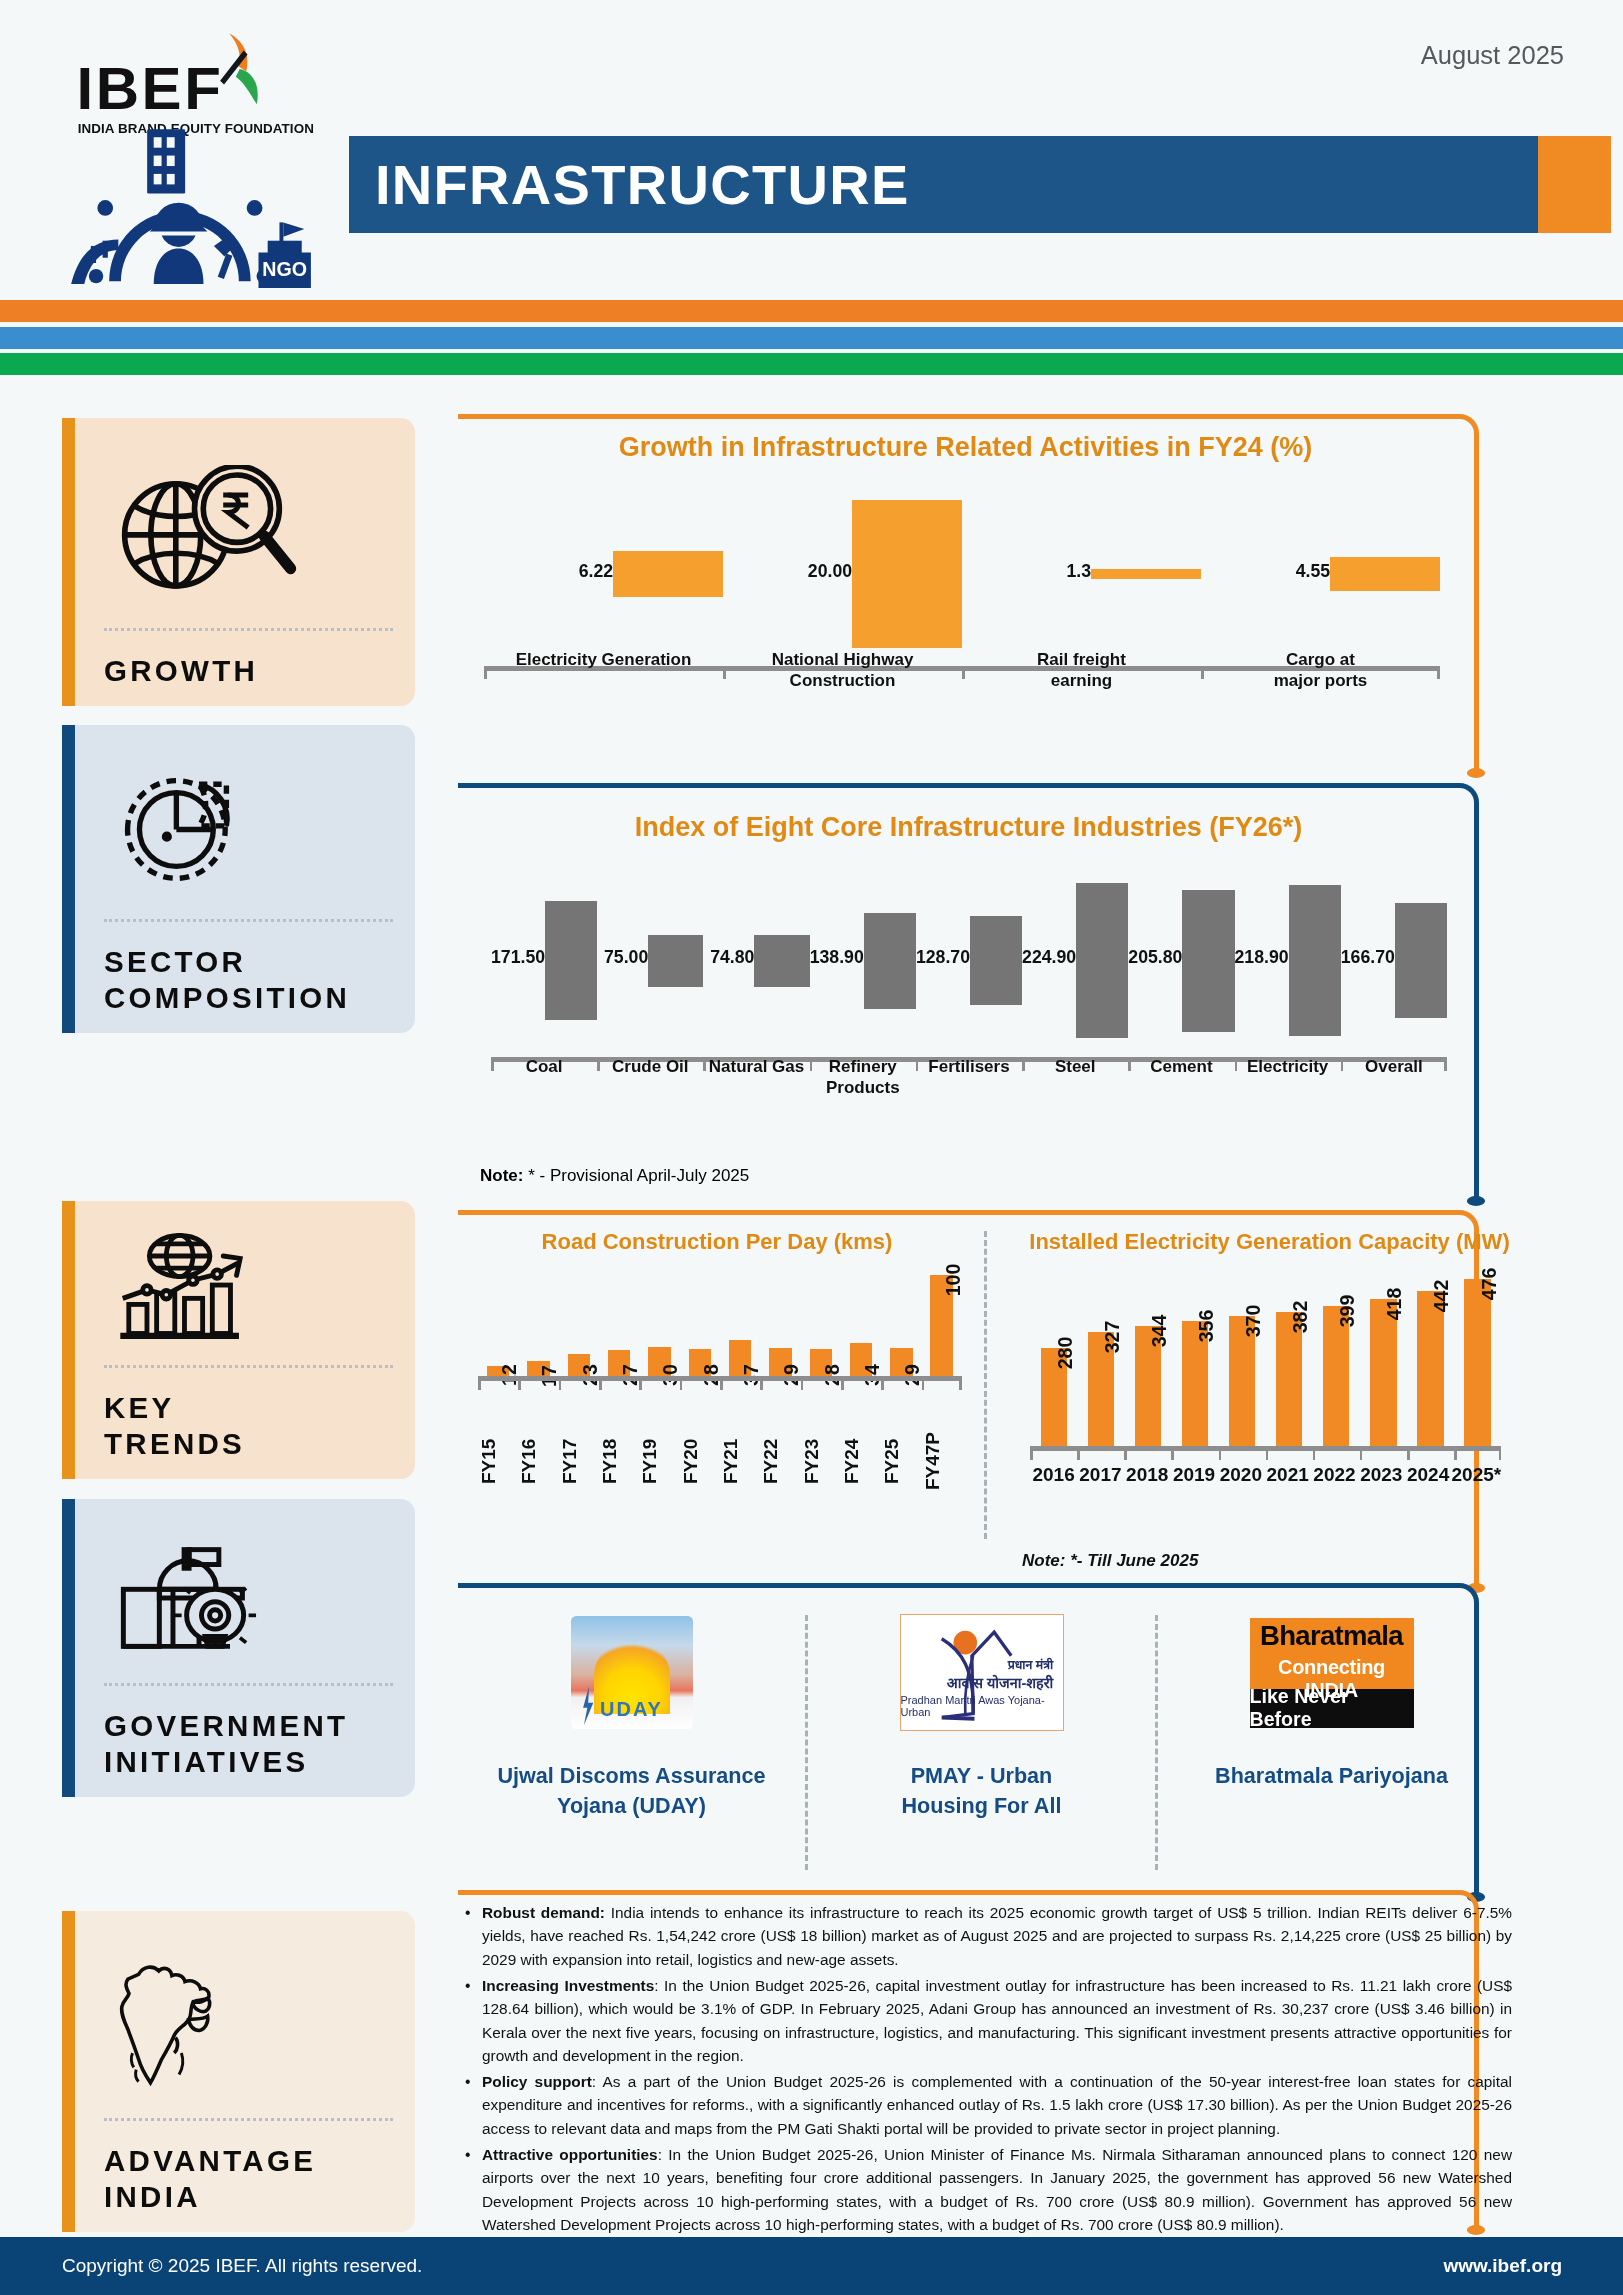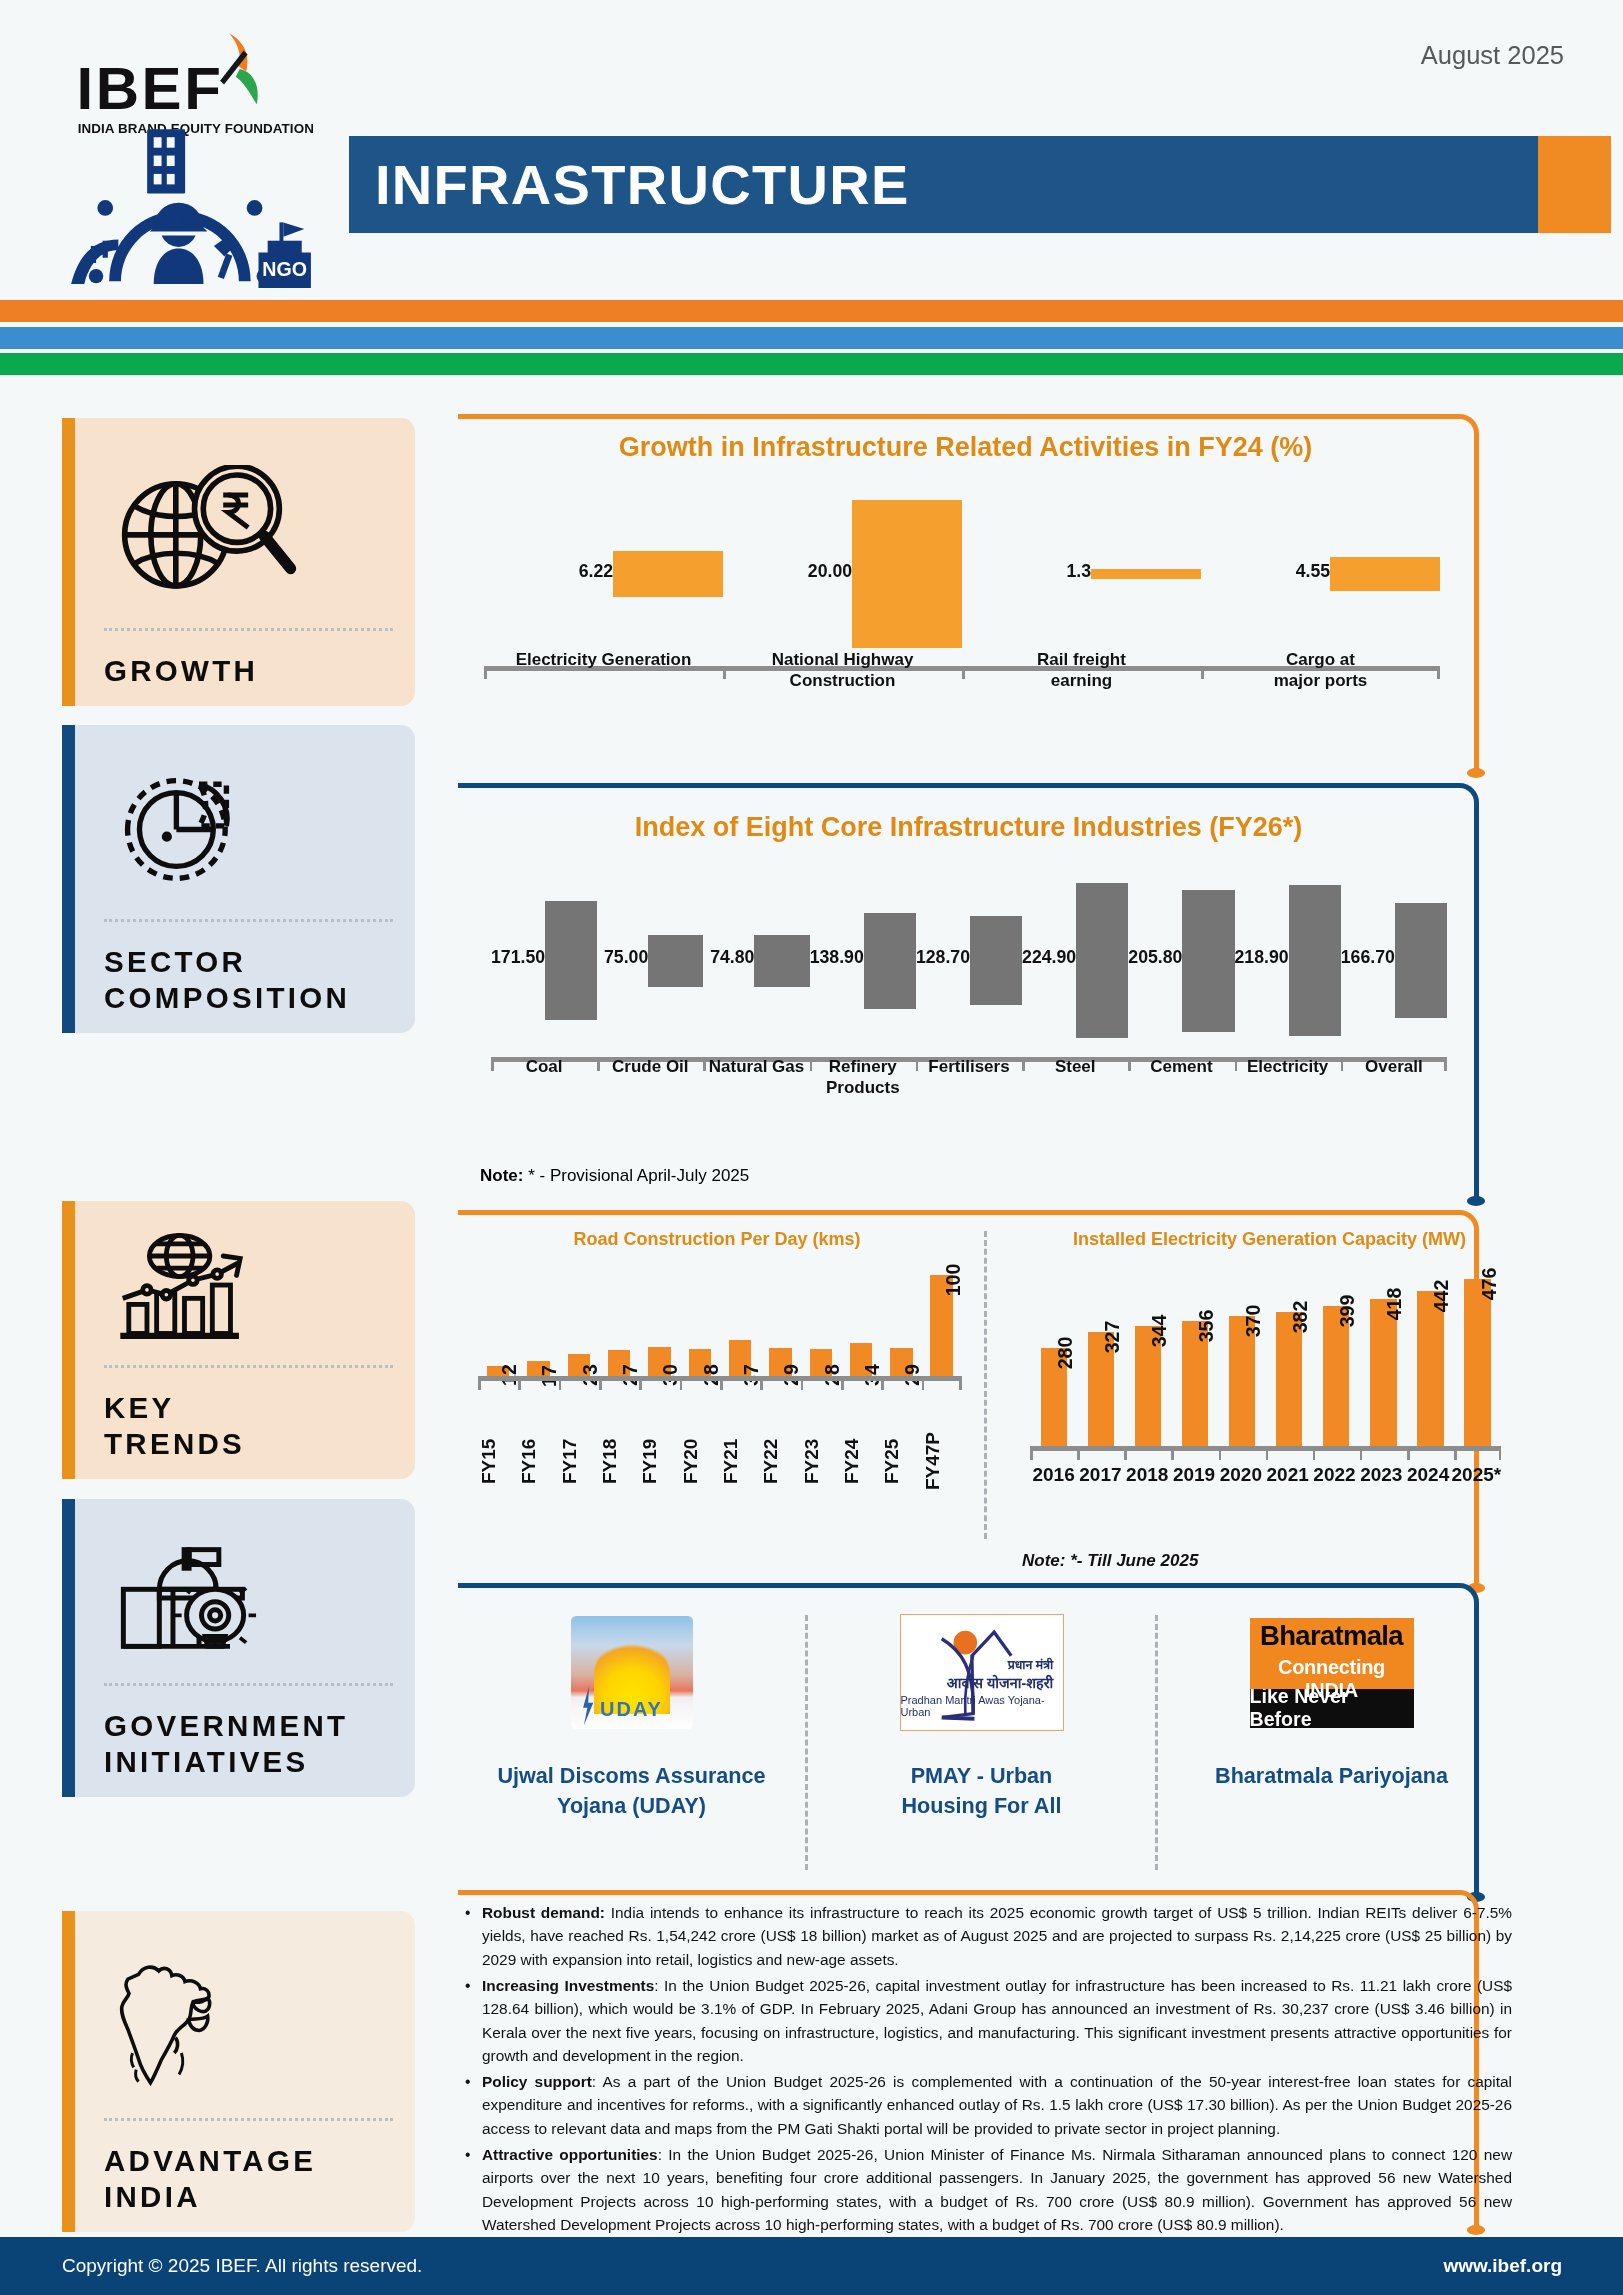--- a/index.html
+++ b/index.html
@@ -61,21 +61,21 @@
 
   
   .frame { position: absolute; pointer-events: none; }
   .frame-top { position: absolute; height: 5.2px; left: 0; top: 0; }
   .frame-right { position: absolute; width: 5.2px; right: 0; top: 0; }
   .frame-corner { position: absolute; right: 0; top: 0; width: 39px; height: 39px;
       border-style: solid; border-width: 5.2px 5.2px 0 0; border-radius: 0 19.6px 0 0; }
 
   
   .panel { position: absolute; }
-  .panel-title { text-align: center; font-size: 18px; font-weight: bold; color: #e08a14; }
+  .panel-title { text-align: center; font-size: 22px; font-weight: bold; color: #e08a14; }
   .panel-title.big { font-size: 27px; }
 
   .chart { position: relative; }
   .bars { position: absolute; left: 0; right: 0; bottom: 0; display: flex;
       align-items: flex-end; }
   .bar-col { flex: 1 1 0; display: flex; flex-direction: row; align-items: center;
       justify-content: flex-end; position: relative; height: 100%; }
   .bar-val { font-size: 17.7px; font-weight: bold; color: #111; margin-bottom: 5.9px; }
   .bar-rect { width: 46%; background: #f5a02e; }
   .bar-rect.grey { background: #757575; width: 52%; }

